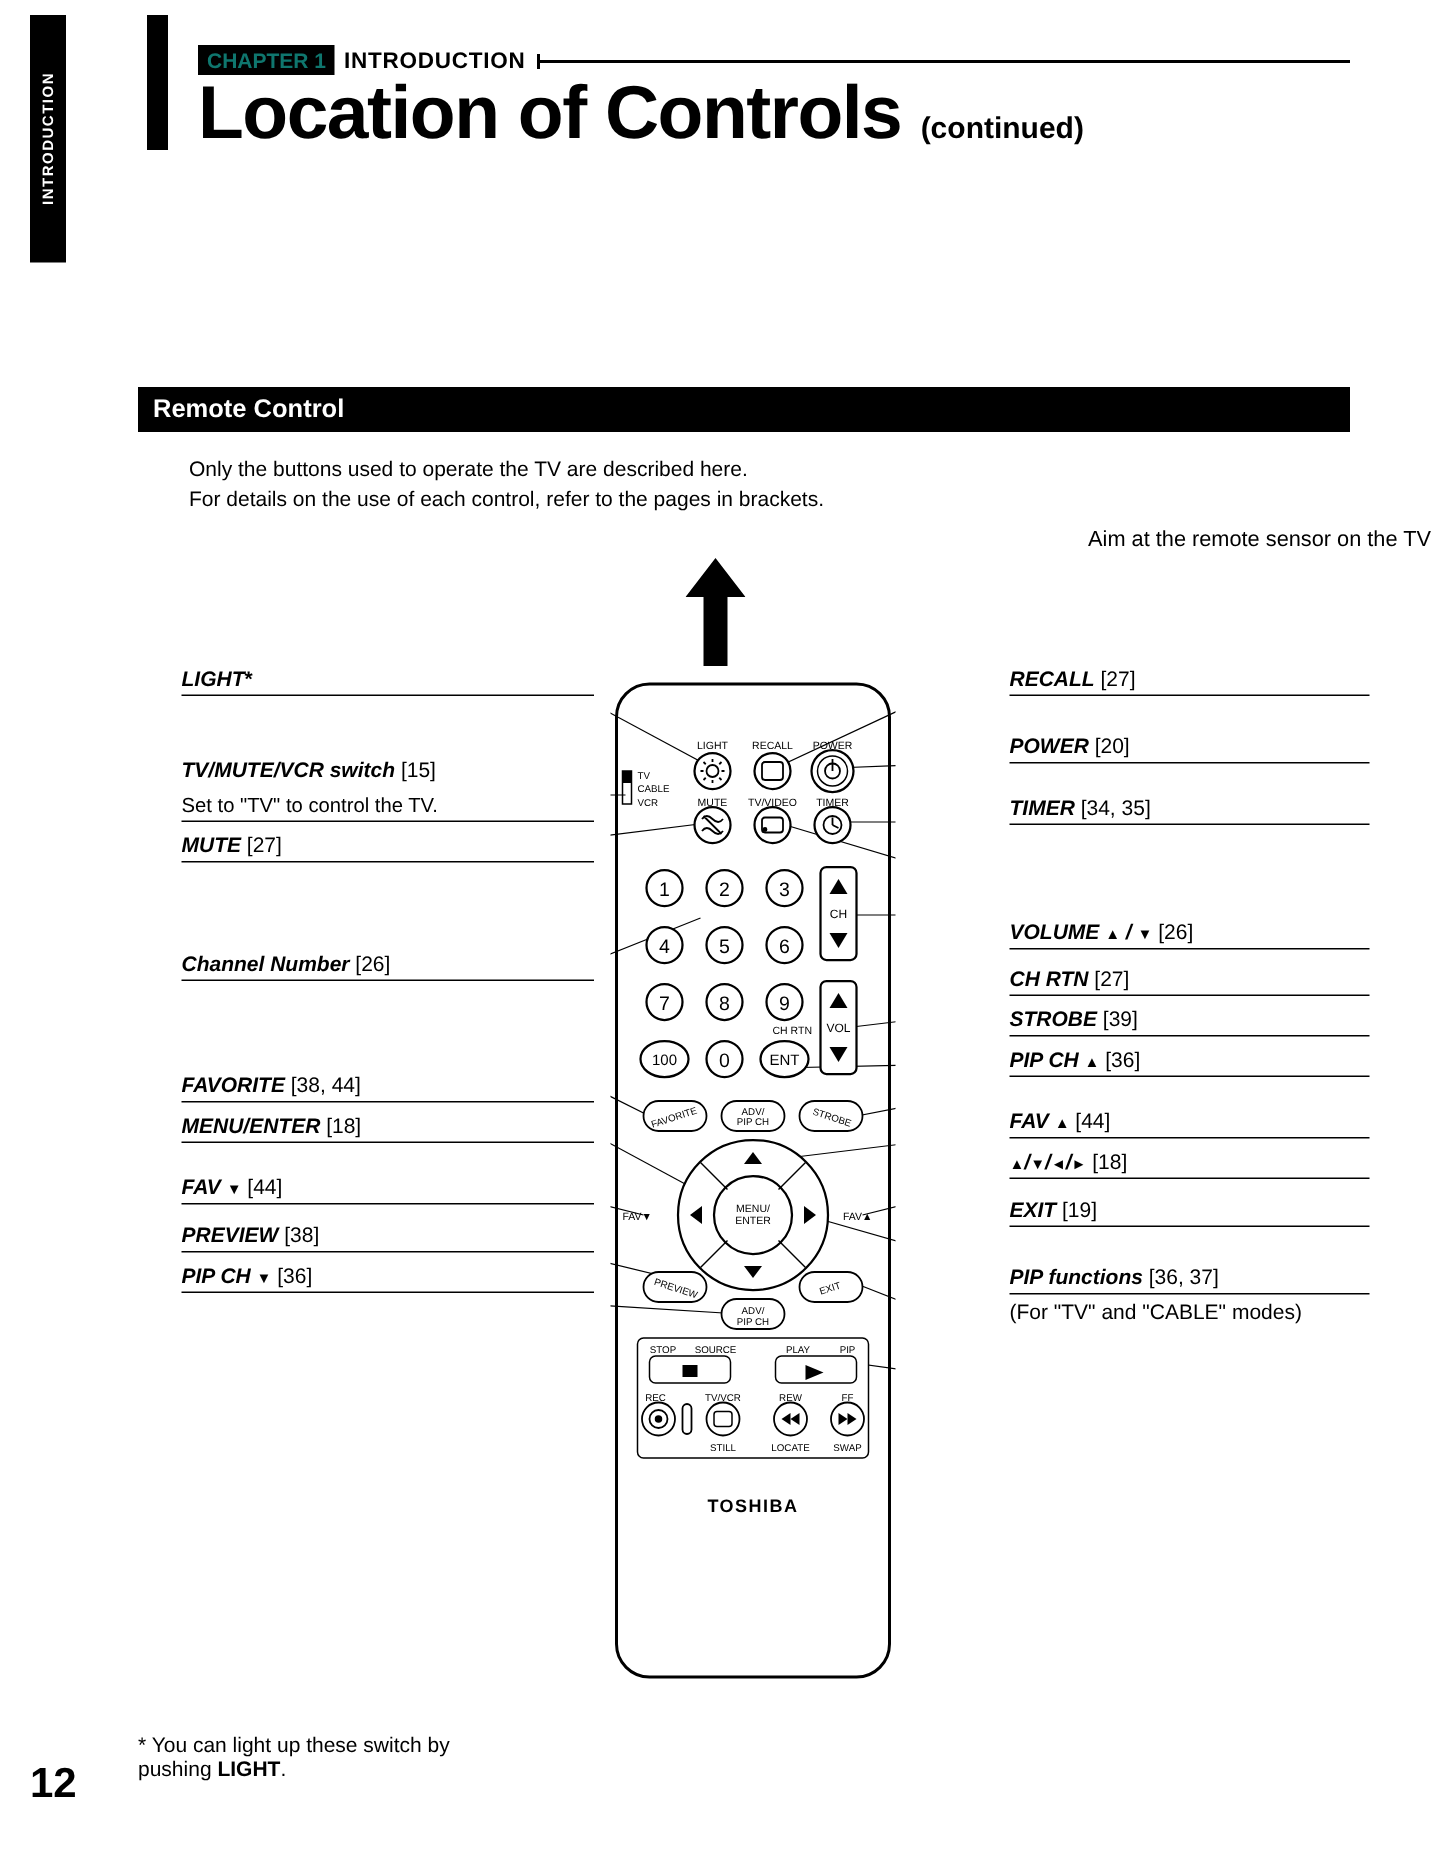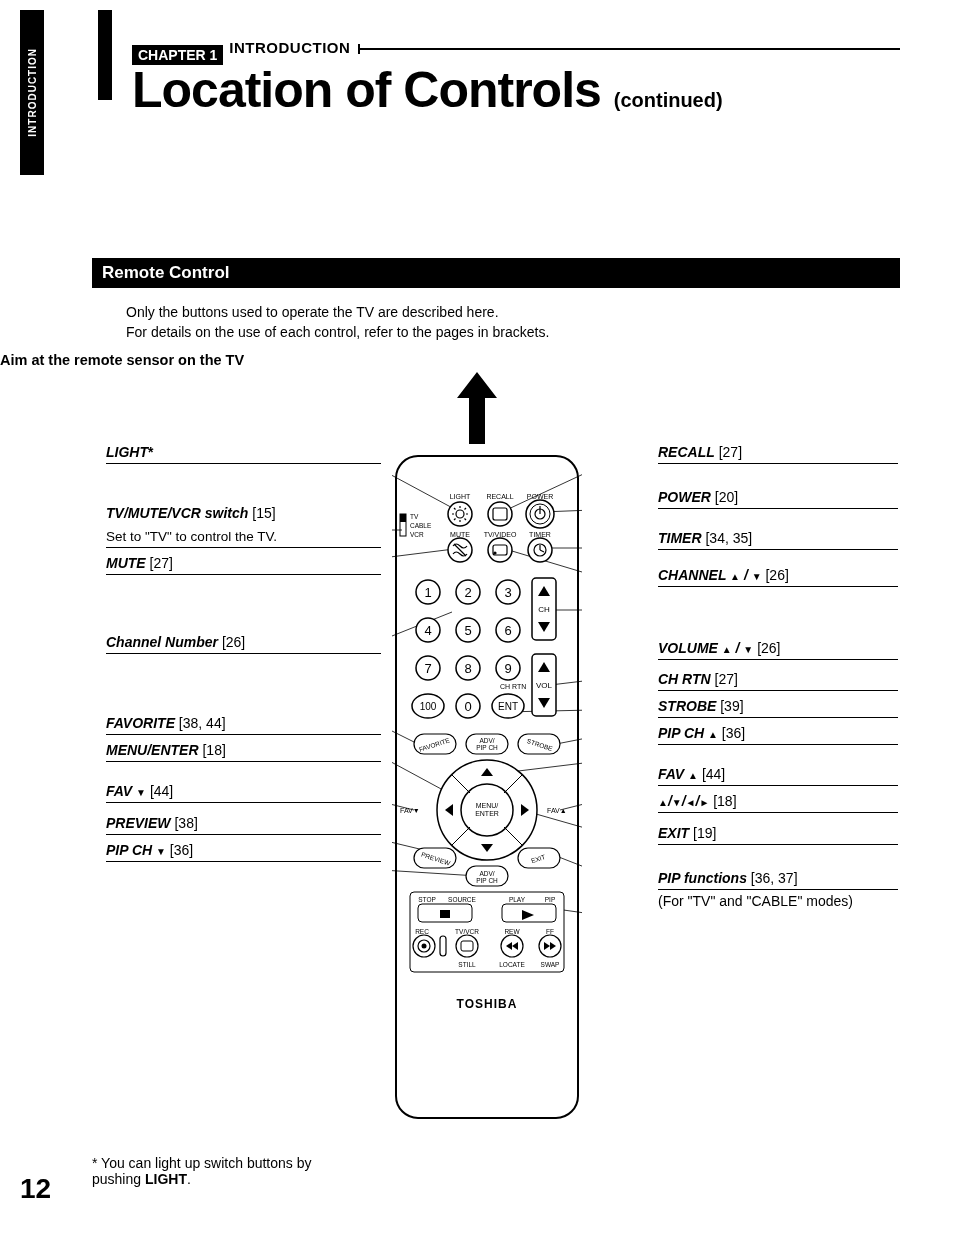--- a/index.html
+++ b/index.html
@@ -42,24 +42,23 @@
     right: 54px;
   }
   .chapter-row {
     display: flex;
     align-items: center;
     gap: 6px;
     font-weight: bold;
   }
   .chapter-chip {
     background: #000;
-    color: #ffffff;
+    color: #0f766e;
     padding: 2px 6px;
     font-size: 14px;
-    margin-top: 15px;
   }
   .chapter-text { font-size: 15px; letter-spacing: 0.5px; }
   .chapter-line {
     flex: 1;
     height: 2px;
     background: #000;
     margin-left: 4px;
     position: relative;
     top: 1px;
   }
@@ -92,33 +91,33 @@
     left: 92px; right: 54px;
     top: 302px;
     font-size: 14px;
     line-height: 1.45;
     margin-left: 34px;
   }
   .aim {
     position: absolute;
     left: 0; right: 0;
     top: 352px;
-    text-align: left;
-    font-weight: bold;
+    text-align: right;
+    font-weight: normal;
     font-size: 14.5px;
   }
   .arrow {
     position: absolute;
     left: 50%;
     transform: translateX(-50%);
     top: 372px;
   }
   .diagram {
     position: absolute;
-    left: 92px; right: 54px;
+    left: 107px; right: 54px;
     top: 440px;
     height: 680px;
   }
   .col {
     position: absolute;
     top: 0;
     font-size: 14px;
   }
   .col.left { left: 14px; width: 275px; }
   .col.right { left: 566px; width: 240px; }
@@ -247,24 +246,20 @@
     <div class="callout">
       <span class="lbl">POWER</span>
       <span class="pages">[20]</span>
     </div>
     <div style="height:14px"></div>
     <div class="callout">
       <span class="lbl">TIMER</span>
       <span class="pages">[34, 35]</span>
     </div>
     <div style="height:10px"></div>
-    <div class="callout">
-      <span class="lbl"><span>CHANNEL</span> <span class="tri"></span> / <span class="trid"></span></span>
-      <span class="pages">[26]</span>
-    </div>
     <div style="height:46px"></div>
     <div class="callout">
       <span class="lbl"><span>VOLUME</span> <span class="tri"></span> / <span class="trid"></span></span>
       <span class="pages">[26]</span>
     </div>
     <div style="height:4px"></div>
     <div class="callout">
       <span class="lbl">CH RTN</span>
       <span class="pages">[27]</span>
     </div>
@@ -517,16 +512,16 @@
       <text x="158" y="515">SWAP</text>
     </g>
 
     <text x="95" y="556" font-size="12" font-weight="bold" text-anchor="middle" letter-spacing="1">TOSHIBA</text>
   </svg>
 
 </div>
 
 <div class="footnote">
   <span>*</span>
-  <span>You can light up switch buttons by pushing </span><b>LIGHT</b><span>.</span>
+  <span>You can light up these switch by pushing </span><b>LIGHT</b><span>.</span>
 </div>
 
 <div class="pagenum">12</div>
 
 </body></html>

